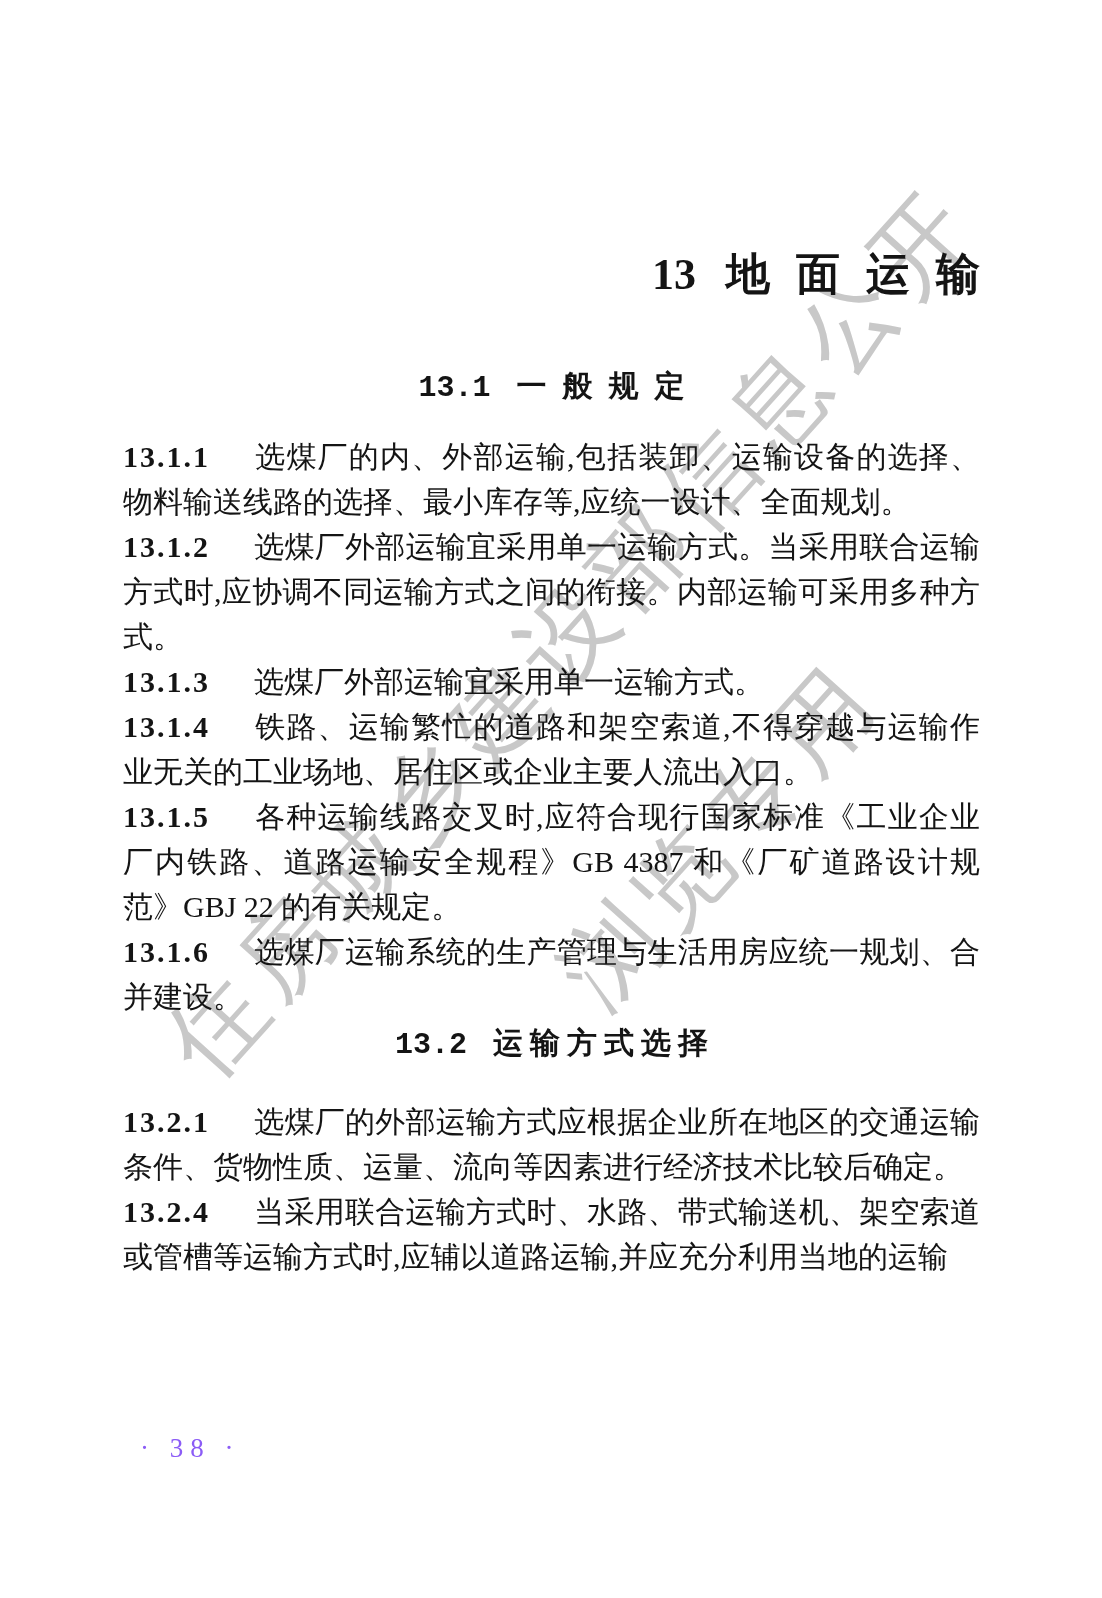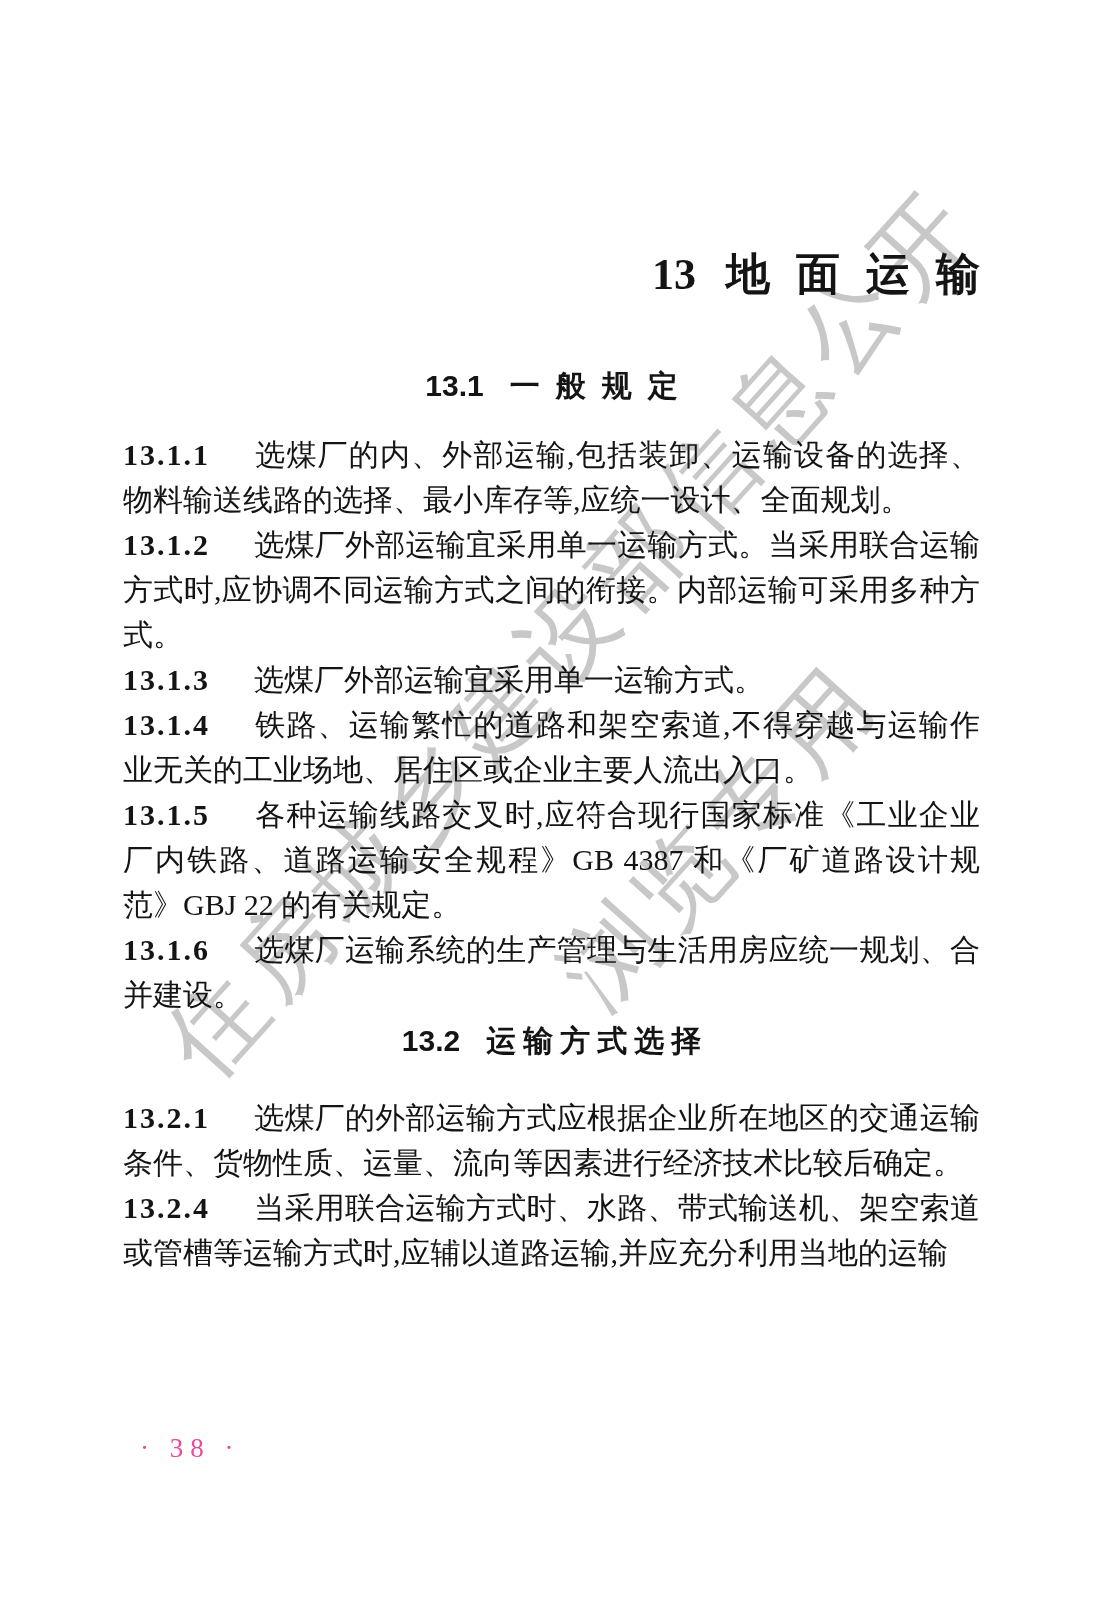--- a/index.html
+++ b/index.html
@@ -47,21 +47,21 @@
   .chapter-title .ch-num { margin-right: 30px; }
   .chapter-title .ch-text { letter-spacing: 26px; margin-right: -26px; }
   .section-heading {
     text-align: center;
     font-size: 30px;
     line-height: 32px;
     font-weight: bold;
     margin: 0;
   }
   .section-heading .sec-num {
-    font-family: Liberation Sans, sans-serif;
+    font-family: Liberation Mono, monospace;
     margin-right: 26px;
   }
   .section-heading .sec-title {
     font-family: "Liberation Sans", "DejaVu Sans", sans-serif;
   }
   .s1 { margin-top: 72px; }
   .s1 .sec-title { letter-spacing: 16px; margin-right: -16px; }
   .s2 { margin-top: 8px; margin-bottom: 38px; }
   .s2 .sec-title { letter-spacing: 7px; margin-right: -7px; }
   .clause {
@@ -78,21 +78,21 @@
     margin-right: 44px;
   }
   .footer {
     position: absolute;
     left: 140px;
     top: 1433px;
     z-index: 2;
     font-size: 27px;
     line-height: 30px;
     letter-spacing: 7px;
-    color: #ec4899;
+    color: #8b5cf6;
   }
 </style>
 </head>
 <body>
 
 <div class="page">
 
   <div class="watermark-layer">
     <div class="wm wm-line1">住房城乡建设部信息公开</div>
     <div class="wm wm-line2">浏览专用</div>

